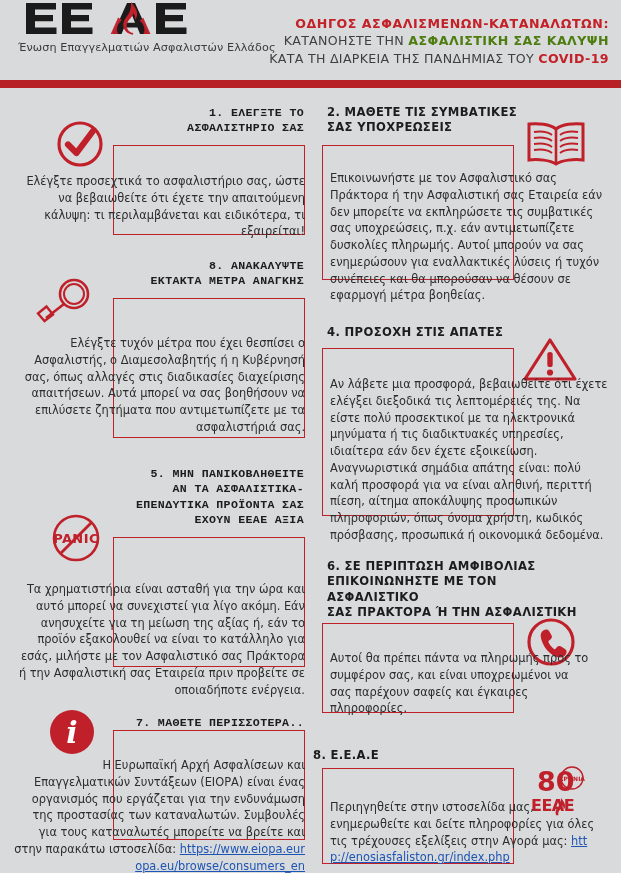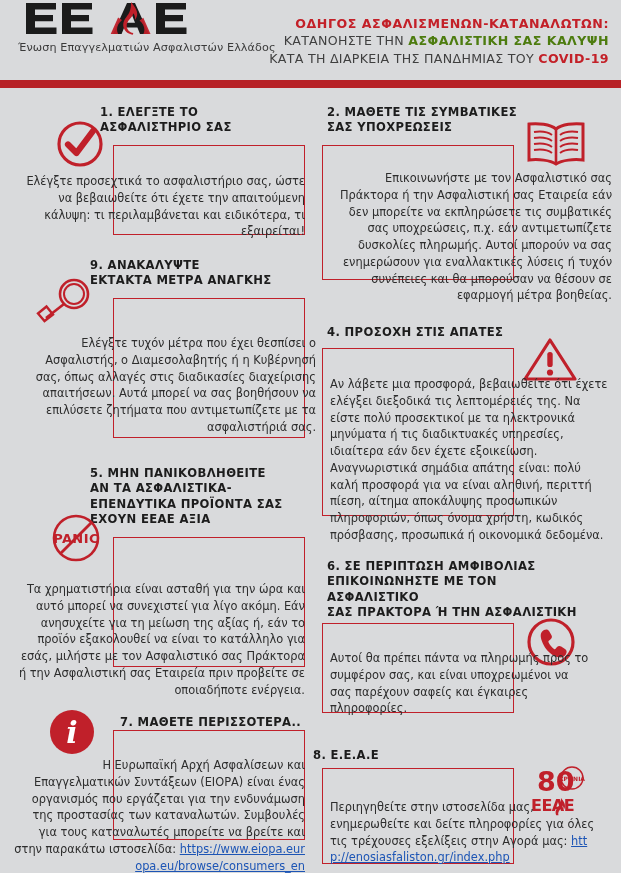--- a/index.html
+++ b/index.html
@@ -73,21 +73,21 @@
   
   .section { position: absolute; }
   .sec-title {
     position: absolute;
     font-size: 11.6px;
     font-weight: bold;
     color: #1c1c1c;
     letter-spacing: 0.35px;
     line-height: 1.32;
   }
-  .sec-title.right-al { text-align: left; }
+  .sec-title.right-al { text-align: right; font-family: Liberation Mono, monospace; }
   .sec-title.left-al  { text-align: left; }
 
   .sec-box {
     position: absolute;
     border: 1.6px solid #c0202a;
     box-sizing: border-box;
     background: transparent;
   }
   .sec-body {
     position: absolute;
@@ -170,38 +170,38 @@
         <path d="M9 18 C16 17 23 18 27 21" fill="none" stroke="#c0202a" stroke-width="2"></path>
         <path d="M9 24 C16 23 23 24 27 27" fill="none" stroke="#c0202a" stroke-width="2"></path>
         <path d="M9 30 C16 29 23 30 27 33" fill="none" stroke="#c0202a" stroke-width="2"></path>
         <path d="M53 12 C46 11 39 12 35 15" fill="none" stroke="#c0202a" stroke-width="2"></path>
         <path d="M53 18 C46 17 39 18 35 21" fill="none" stroke="#c0202a" stroke-width="2"></path>
         <path d="M53 24 C46 23 39 24 35 27" fill="none" stroke="#c0202a" stroke-width="2"></path>
         <path d="M53 30 C46 29 39 30 35 33" fill="none" stroke="#c0202a" stroke-width="2"></path>
       </svg>
     </div>
     <div class="sec-box" style="left:322px; top:145px; width:192px; height:135px;"></div>
-    <div class="sec-body left-al" style="left:330px; top:170px; width:282px;text-align:right;">Επικοινωνήστε με τον Ασφαλιστικό σας Πράκτορα ή την Ασφαλιστική σας Εταιρεία εάν δεν μπορείτε να εκπληρώσετε τις συμβατικές σας υποχρεώσεις, π.χ. εάν αντιμετωπίζετε δυσκολίες πληρωμής. Αυτοί μπορούν να σας ενημερώσουν για εναλλακτικές λύσεις ή τυχόν συνέπειες και θα μπορούσαν να θέσουν σε εφαρμογή μέτρα βοηθείας.</div>
+    <div class="sec-body left-al" style="left:330px; top:170px; width:282px;">Επικοινωνήστε με τον Ασφαλιστικό σας Πράκτορα ή την Ασφαλιστική σας Εταιρεία εάν δεν μπορείτε να εκπληρώσετε τις συμβατικές σας υποχρεώσεις, π.χ. εάν αντιμετωπίζετε δυσκολίες πληρωμής. Αυτοί μπορούν να σας ενημερώσουν για εναλλακτικές λύσεις ή τυχόν συνέπειες και θα μπορούσαν να θέσουν σε εφαρμογή μέτρα βοηθείας.</div>
   </div>
 
   <div class="section">
     <div class="sec-title right-al" style="left:90px; top:258px; width:214px;">
-      <div>9. ΑΝΑΚΑΛΥΨΤΕ</div>
+      <div>8. ΑΝΑΚΑΛΥΨΤΕ</div>
       <div>ΕΚΤΑΚΤΑ ΜΕΤΡΑ ΑΝΑΓΚΗΣ</div>
     </div>
     <div class="icon" style="left:32px; top:276px;">
       <svg width="66" height="48" viewBox="0 0 66 48">
         <circle cx="42" cy="18" r="14" fill="none" stroke="#c0202a" stroke-width="2.6"></circle>
         <circle cx="42" cy="18" r="10" fill="none" stroke="#c0202a" stroke-width="2"></circle>
         <path d="M32 28 L14 42" fill="none" stroke="#c0202a" stroke-width="2.6"></path>
         <path d="M14.5 30.5 L6 37.5 L12.5 45 L21 38.5 Z" fill="none" stroke="#c0202a" stroke-width="2.4"></path>
       </svg>
     </div>
     <div class="sec-box" style="left:113px; top:298px; width:192px; height:140px;"></div>
-    <div class="sec-body right-al" style="left:24px; top:335px; width:292px;">Ελέγξτε τυχόν μέτρα που έχει θεσπίσει ο Ασφαλιστής, ο Διαμεσολαβητής ή η Κυβέρνησή σας, όπως αλλαγές στις διαδικασίες διαχείρισης απαιτήσεων. Αυτά μπορεί να σας βοηθήσουν να επιλύσετε ζητήματα που αντιμετωπίζετε με τα ασφαλιστήριά σας.</div>
+    <div class="sec-body right-al" style="left:13px; top:335px; width:292px;">Ελέγξτε τυχόν μέτρα που έχει θεσπίσει ο Ασφαλιστής, ο Διαμεσολαβητής ή η Κυβέρνησή σας, όπως αλλαγές στις διαδικασίες διαχείρισης απαιτήσεων. Αυτά μπορεί να σας βοηθήσουν να επιλύσετε ζητήματα που αντιμετωπίζετε με τα ασφαλιστήριά σας.</div>
   </div>
 
   <div class="section">
     <div class="sec-title left-al" style="left:327px; top:325px; width:230px;">
       <div>4. ΠΡΟΣΟΧΗ ΣΤΙΣ ΑΠΑΤΕΣ</div>
     </div>
     <div class="icon" style="left:521px; top:335px;">
       <svg width="58" height="50" viewBox="0 0 58 50">
         <path d="M29 5 L54 44 H4 Z" fill="none" stroke="#c0202a" stroke-width="3.2" stroke-linejoin="round"></path>
         <rect x="26.3" y="17" width="5.4" height="15" rx="2.6" fill="#c0202a"></rect>

